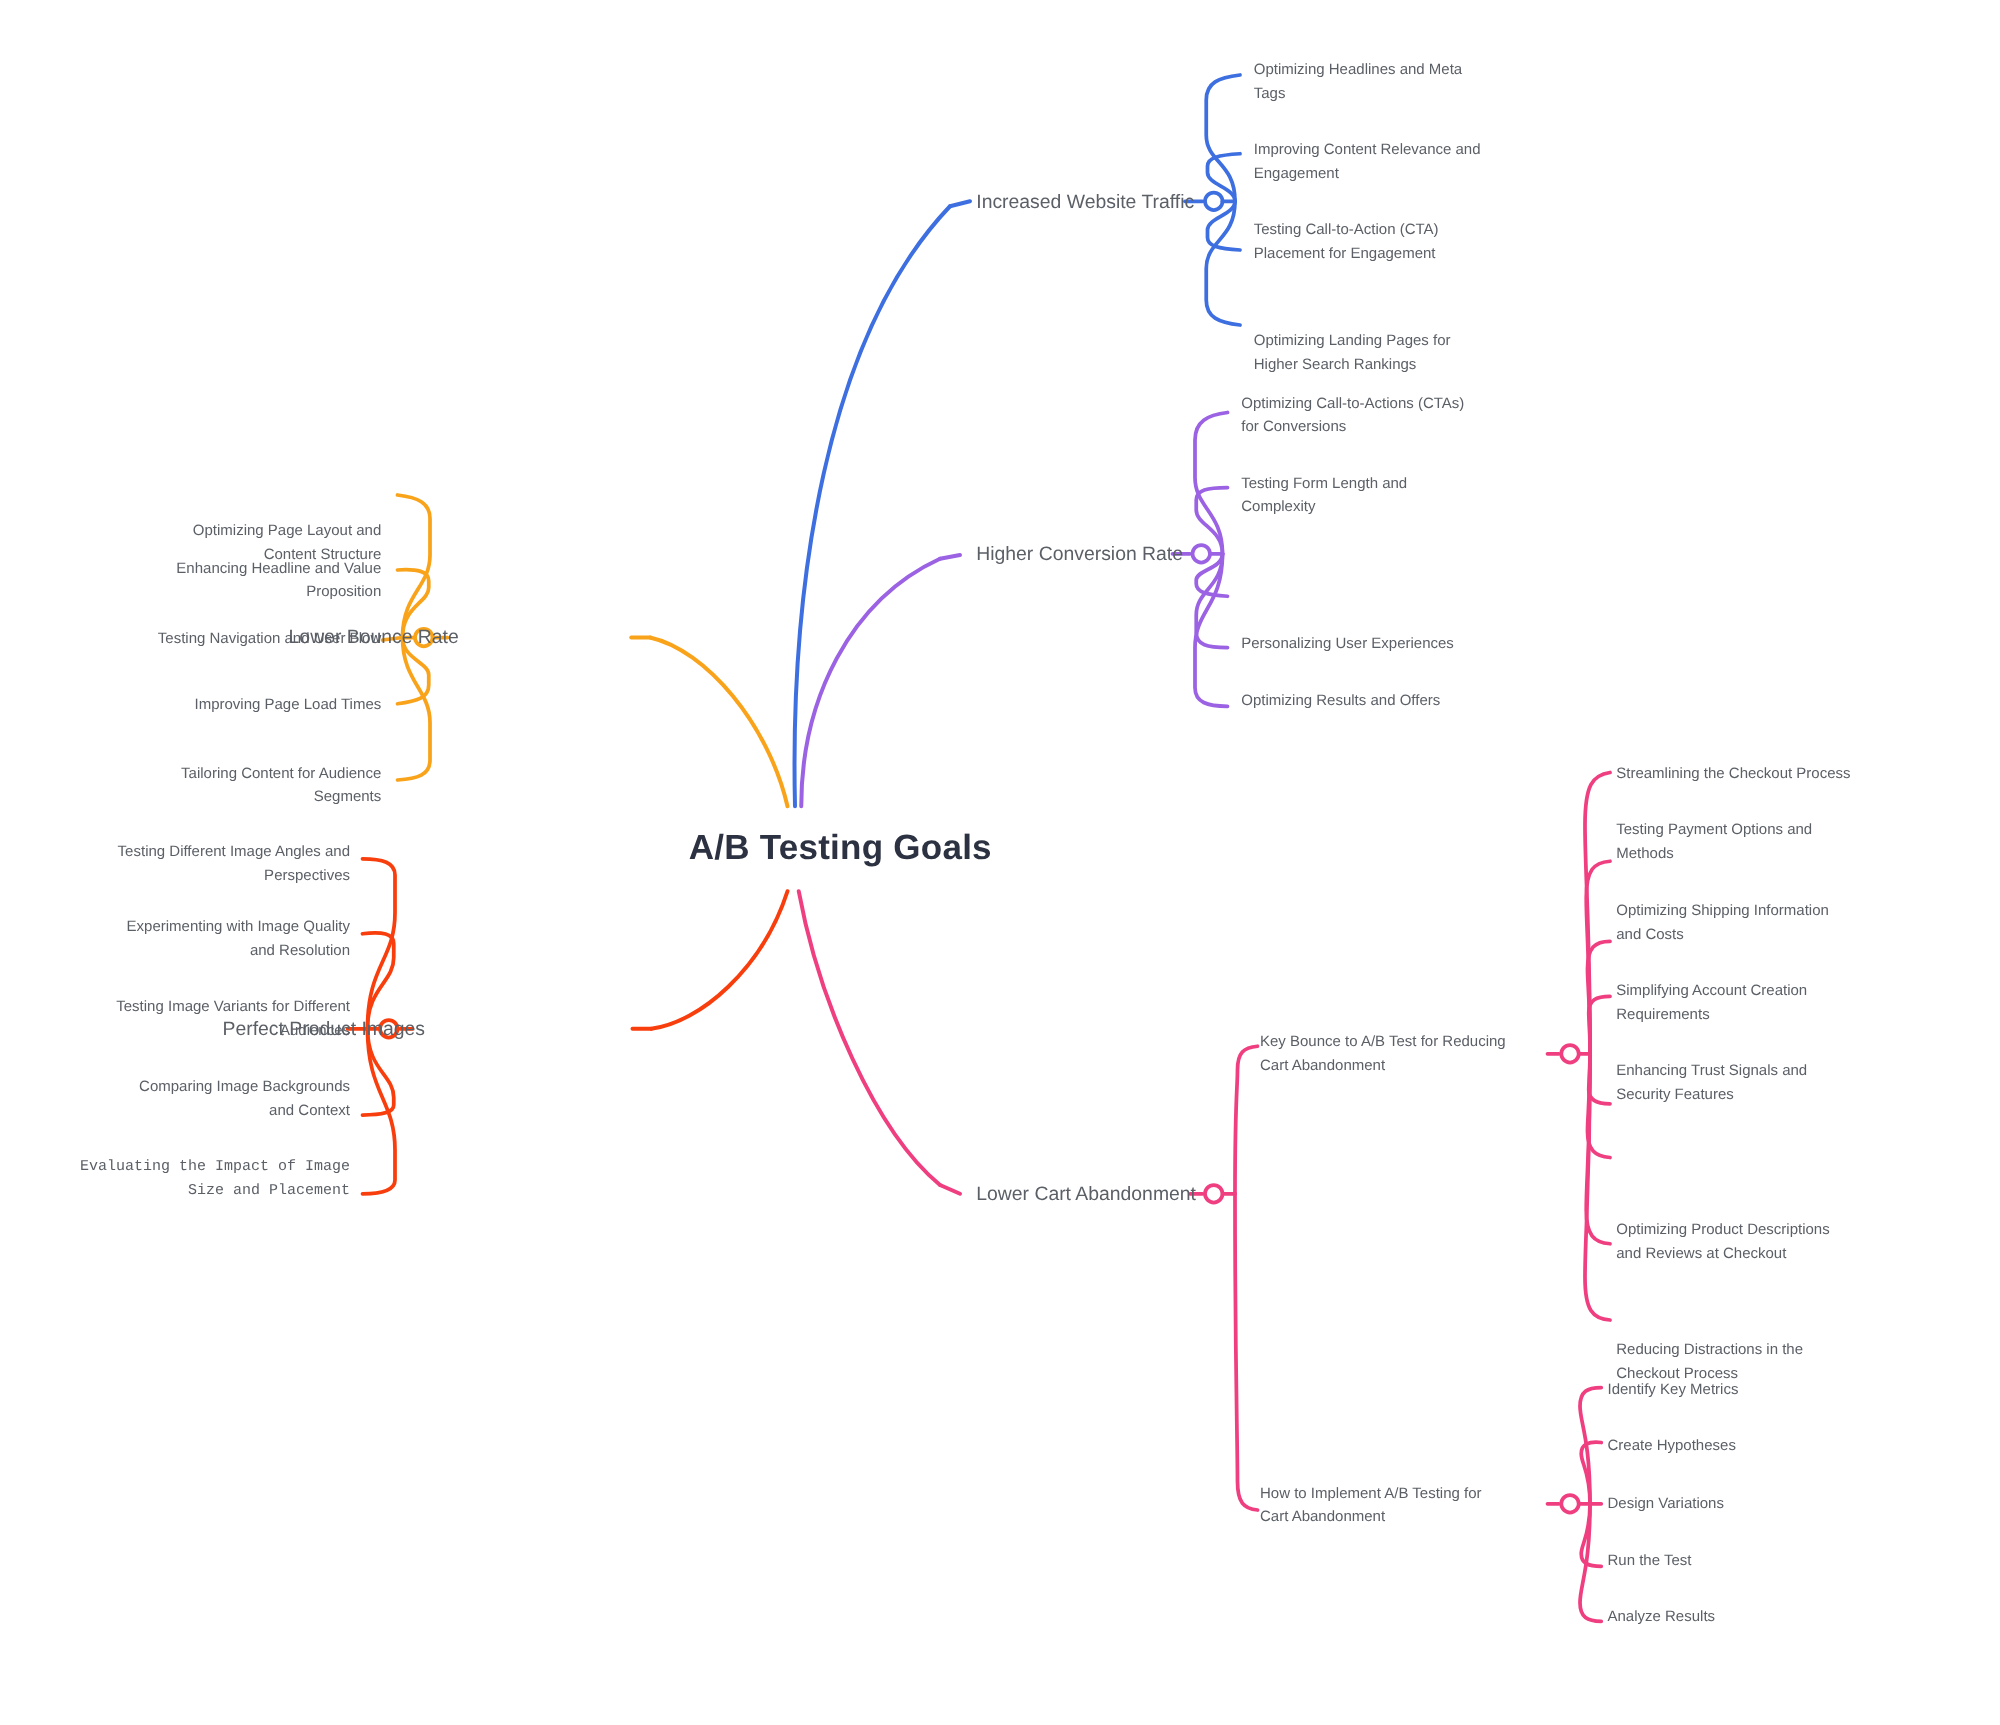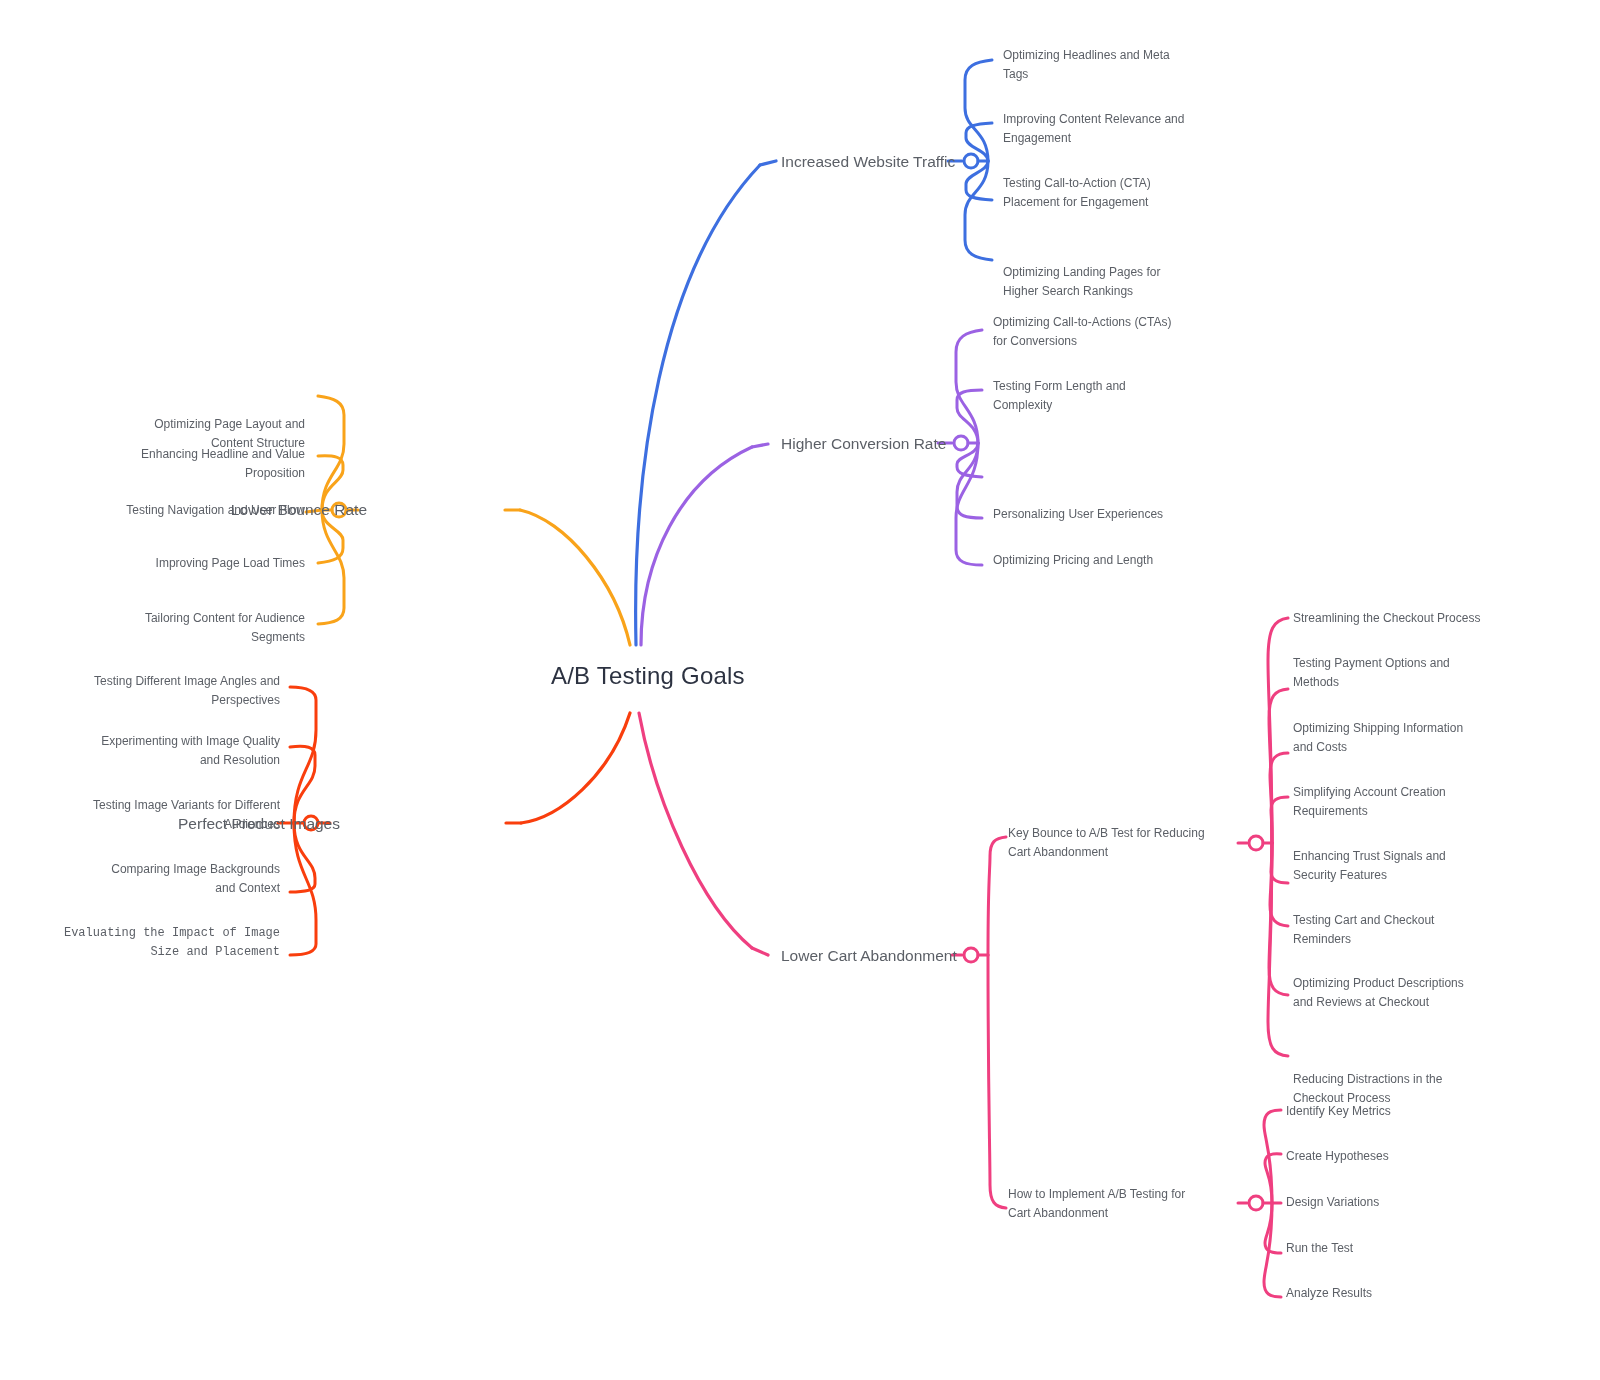--- a/index.html
+++ b/index.html
@@ -34,22 +34,22 @@
   .lbl.r { text-align: left; }
   .lbl.l { text-align: right; }
   .branch-lbl {
     color: #5b5f66;
     font-size: 15.5px;
   }
   #root-title {
     position: absolute;
     left: 551px;
     top: 662px;
-    font-size: 24px;
-    font-weight: normal;
+    font-size: 28px;
+    font-weight: bold;
     color: #2c3241;
     letter-spacing: 0.2px;
     font-family: "Liberation Sans", sans-serif;
     white-space: nowrap;
   }
 </style>
 </head>
 <body>
 
 <div id="stage">
@@ -153,21 +153,21 @@
 Placement for Engagement</div>
   <div class="lbl r" style="left:1003px; top:238px; width:250px;margin-top:25px;">Optimizing Landing Pages for
 Higher Search Rankings</div>
 
   <div class="lbl r branch-lbl" style="left:781px; top:434px;">Higher Conversion Rate</div>
   <div class="lbl r" style="left:993px; top:313px; width:250px;">Optimizing Call-to-Actions (CTAs)
 for Conversions</div>
   <div class="lbl r" style="left:993px; top:377px; width:250px;">Testing Form Length and
 Complexity</div>
   <div class="lbl r" style="left:993px; top:505px; width:250px;">Personalizing User Experiences</div>
-  <div class="lbl r" style="left:993px; top:551px; width:250px;">Optimizing Pricing and Length</div>
+  <div class="lbl r" style="left:993px; top:551px; width:250px;">Optimizing Results and Offers</div>
 
   <div class="lbl l branch-lbl" style="left:200px; top:500px; width:167px;">Lower Bounce Rate</div>
   <div class="lbl l" style="left:55px; top:381px; width:250px;margin-top:34px;">Optimizing Page Layout and
 Content Structure</div>
   <div class="lbl l" style="left:55px; top:445px; width:250px;">Enhancing Headline and Value
 Proposition</div>
   <div class="lbl l" style="left:55px; top:501px; width:250px;">Testing Navigation and User Flow</div>
   <div class="lbl l" style="left:55px; top:554px; width:250px;">Improving Page Load Times</div>
   <div class="lbl l" style="left:55px; top:609px; width:250px;">Tailoring Content for Audience
 Segments</div>
@@ -190,22 +190,20 @@
 Cart Abandonment</div>
   <div class="lbl r" style="left:1293px; top:609px; width:250px;">Streamlining the Checkout Process</div>
   <div class="lbl r" style="left:1293px; top:654px; width:250px;">Testing Payment Options and
 Methods</div>
   <div class="lbl r" style="left:1293px; top:719px; width:250px;">Optimizing Shipping Information
 and Costs</div>
   <div class="lbl r" style="left:1293px; top:783px; width:250px;">Simplifying Account Creation
 Requirements</div>
   <div class="lbl r" style="left:1293px; top:847px; width:250px;">Enhancing Trust Signals and
 Security Features</div>
-  <div class="lbl r" style="left:1293px; top:911px; width:250px;">Testing Cart and Checkout
-Reminders</div>
   <div class="lbl r" style="left:1293px; top:974px; width:250px;">Optimizing Product Descriptions
 and Reviews at Checkout</div>
   <div class="lbl r" style="left:1293px; top:1038px; width:250px;margin-top:32px;">Reducing Distractions in the
 Checkout Process</div>
 
   <div class="lbl r" style="left:1008px; top:1185px; width:240px;">How to Implement A/B Testing for
 Cart Abandonment</div>
   <div class="lbl r" style="left:1286px; top:1102px; width:230px;">Identify Key Metrics</div>
   <div class="lbl r" style="left:1286px; top:1147px; width:230px;">Create Hypotheses</div>
   <div class="lbl r" style="left:1286px; top:1193px; width:230px;">Design Variations</div>

